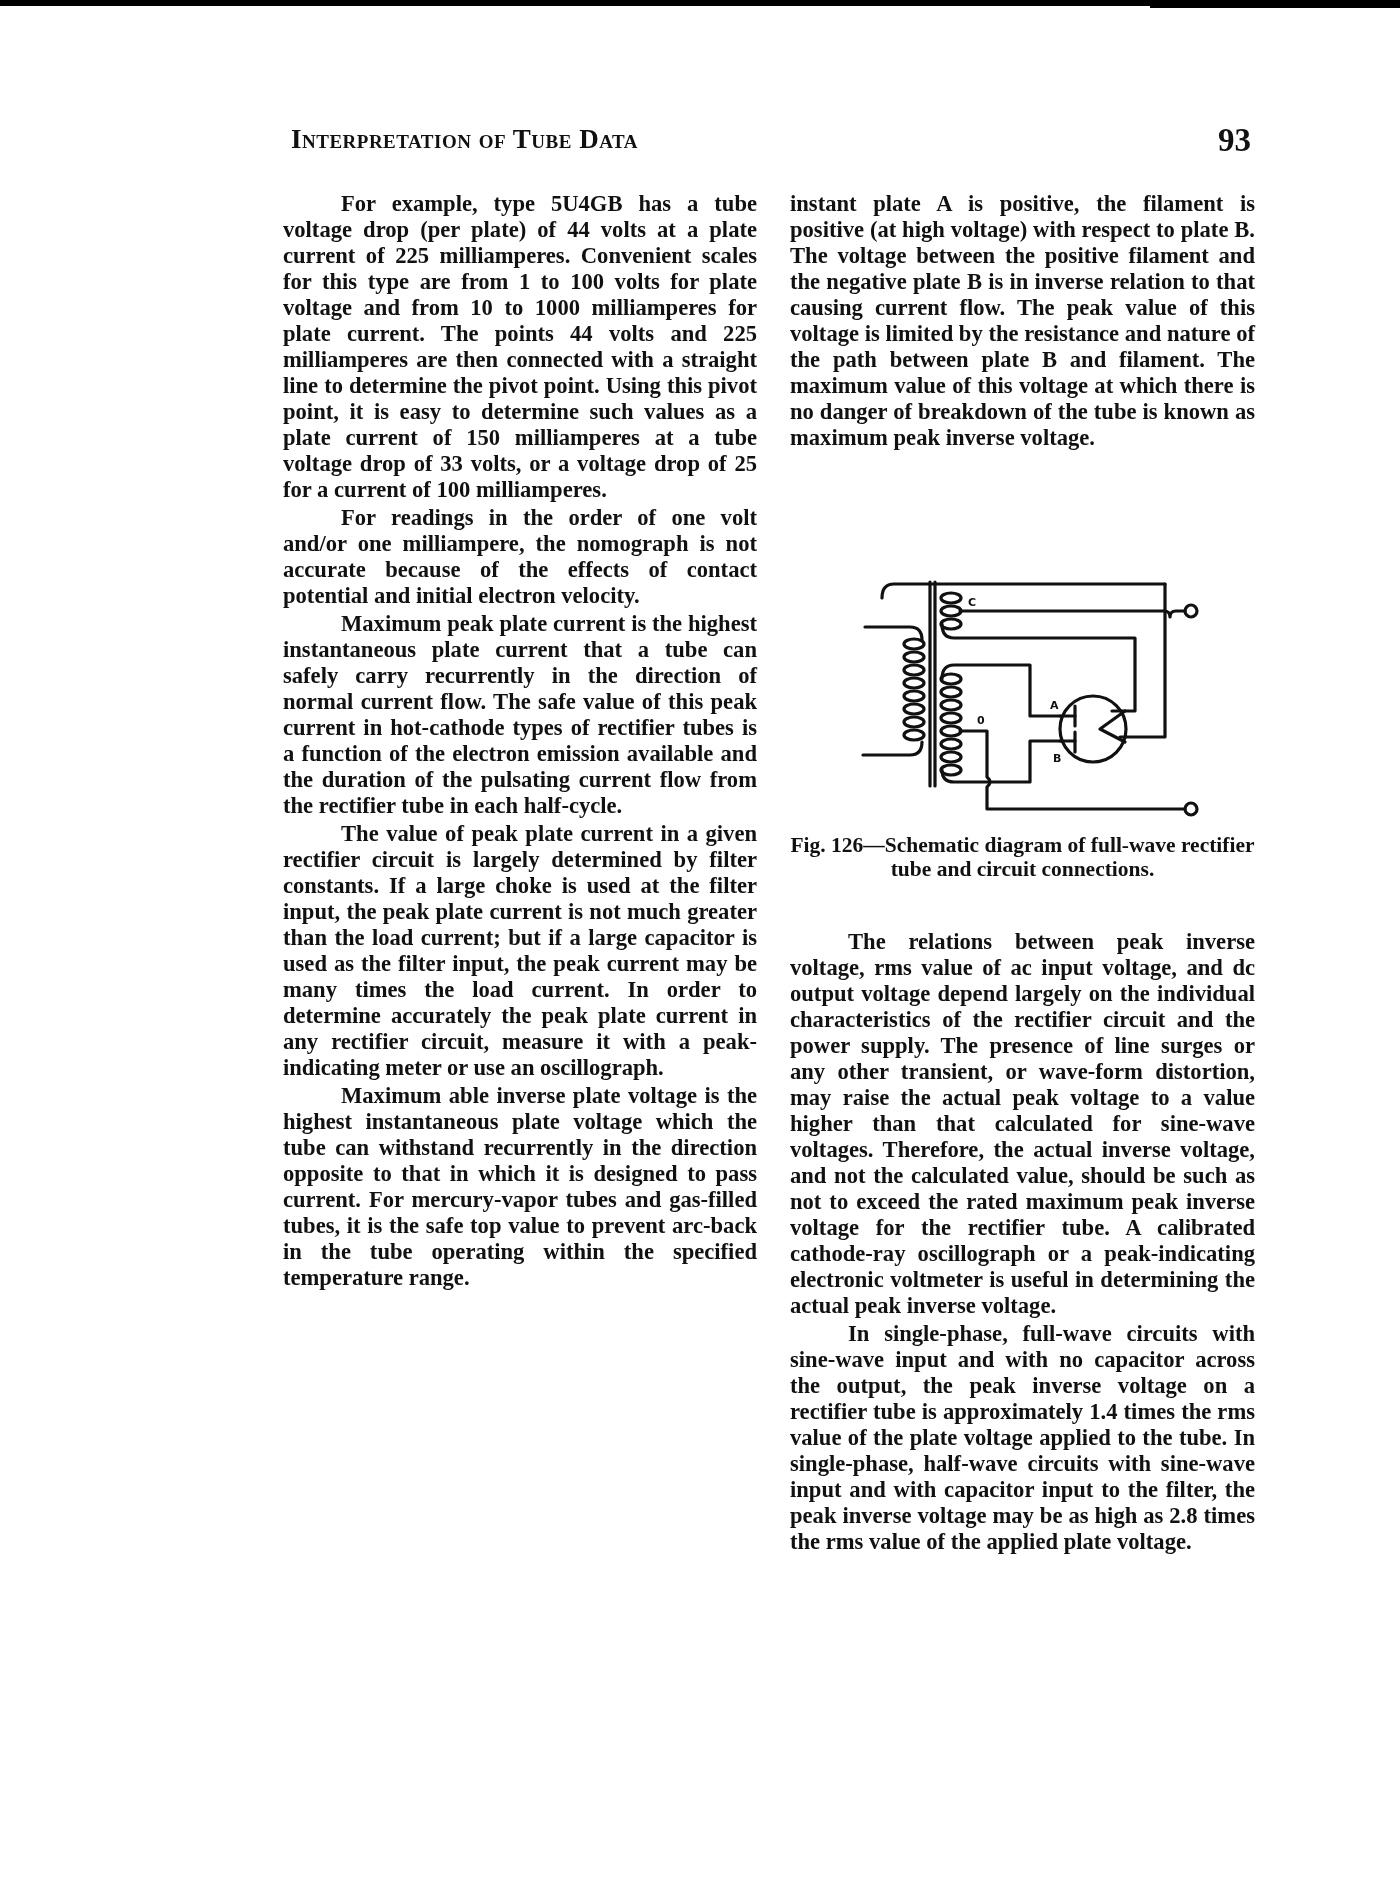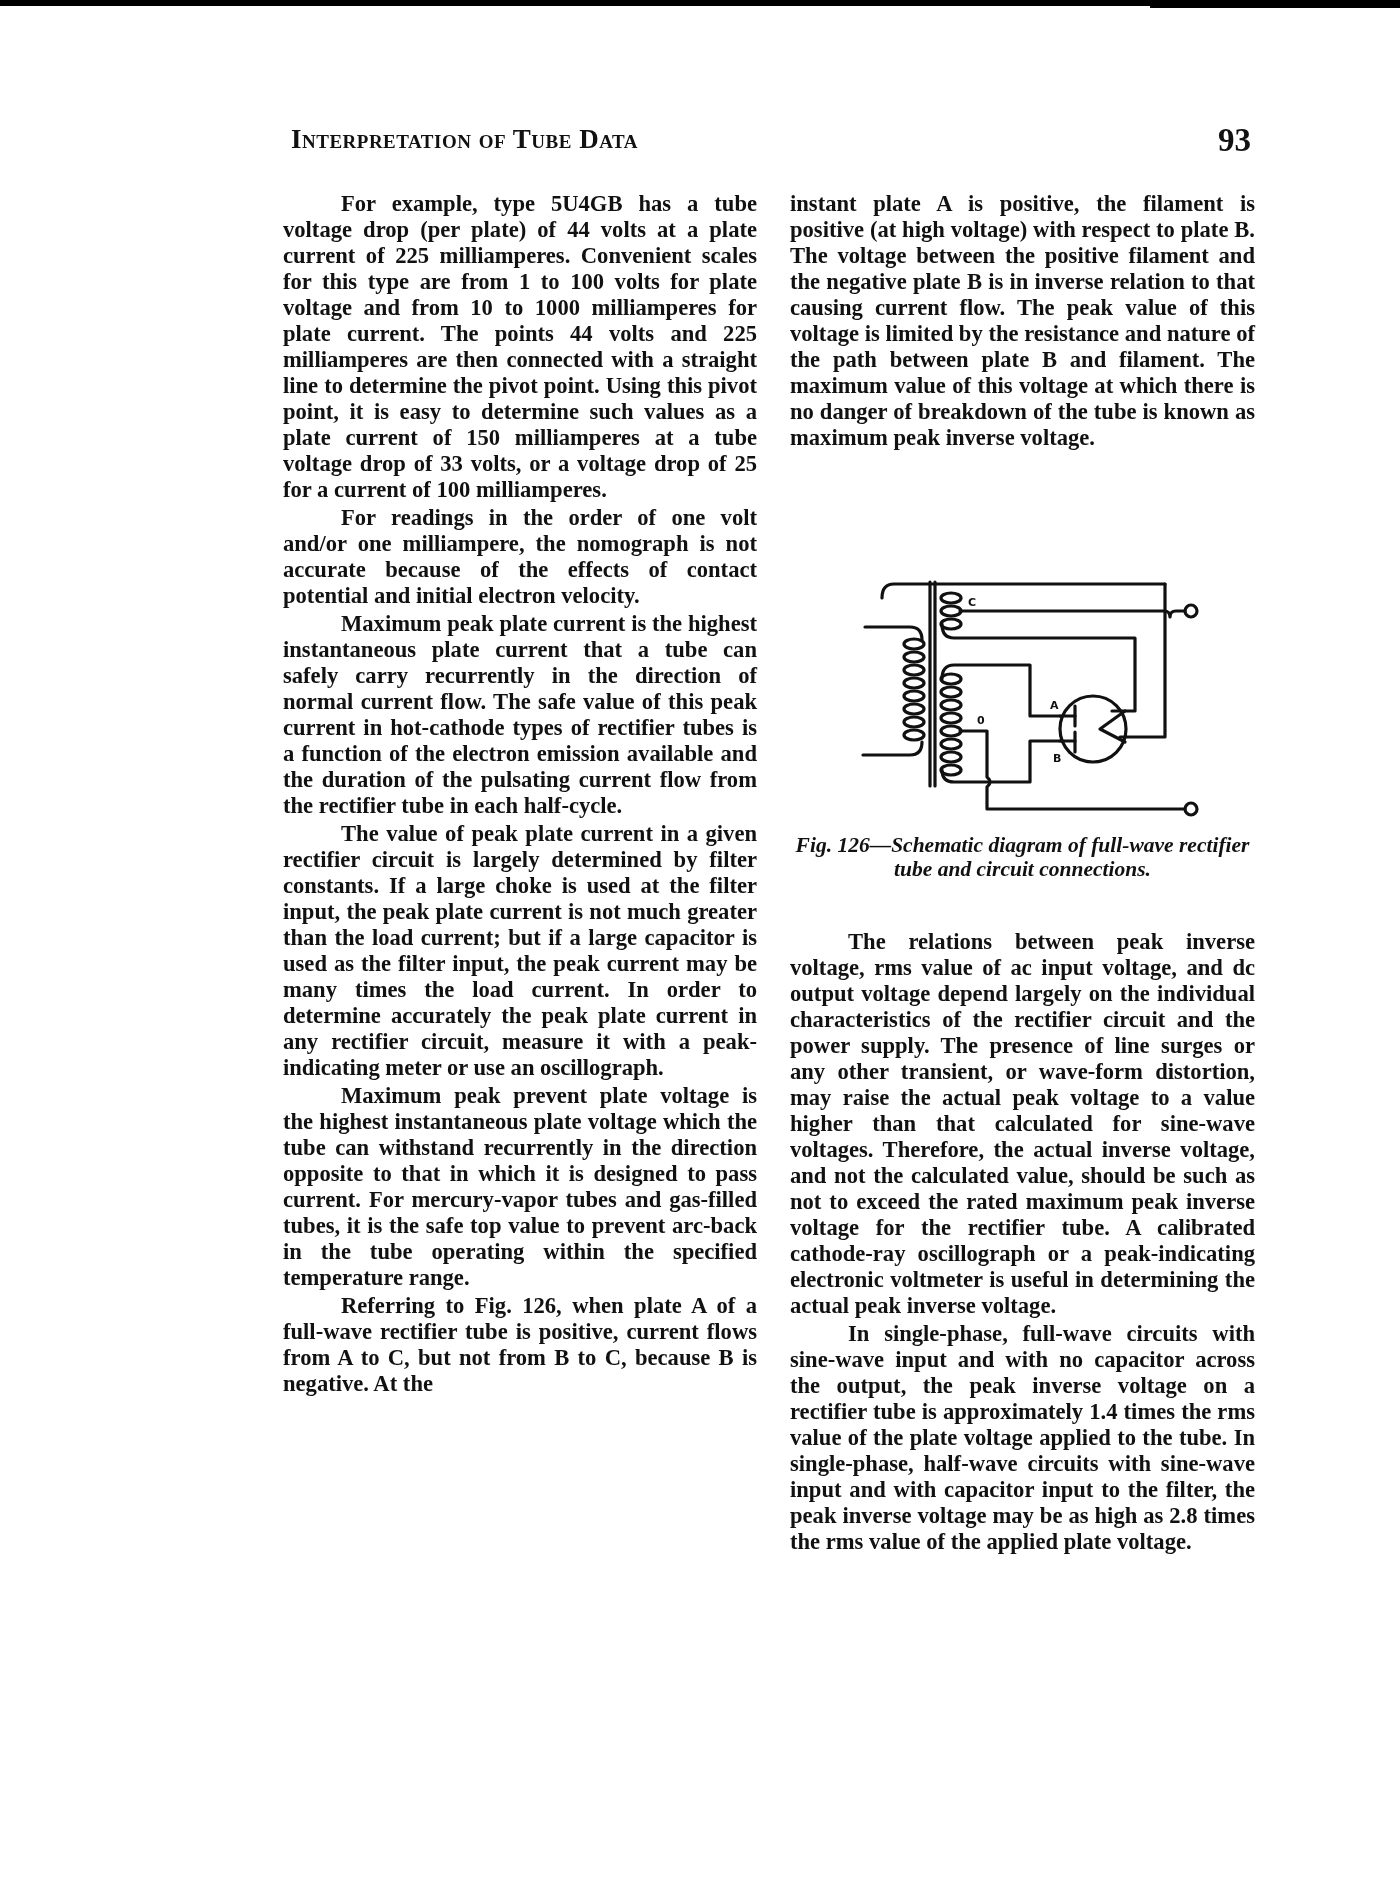--- a/index.html
+++ b/index.html
@@ -14,39 +14,38 @@
          text-align: justify; font-weight: bold; hyphens: manual; }
   .col-left { left: 283px; top: 191px; }
   .col-right-top { left: 790px; top: 191px; width: 465px; }
   .col-right-bottom { left: 790px; top: 929px; width: 465px; }
   .col p { margin: 0 0 2px 0; text-indent: 58px; }
   .col p.noindent { text-indent: 0; }
   .term { font-weight: 900; margin-top: 44px; }
   .figure { position: absolute; left: 850px; top: 574px; width: 360px; height: 250px; }
   .figure svg { width: 360px; height: 250px; }
   .caption { position: absolute; left: 790px; top: 833px; width: 465px; font-size: 21.5px; line-height: 24px;
-             font-style: italic; font-weight: bold; text-align: center; }
+             font-weight: bold; text-align: center; }
   .dl { font-family: "DejaVu Sans", sans-serif; font-size: 11px; font-weight: bold; fill: #111; }
 </style>
 </head>
 <body>
 
 <div class="topband"></div>
 <div class="topband-right"></div>
 
 <div class="running-head">Interpretation of Tube Data</div>
 <div class="page-num">93</div>
 
 <div class="col col-left">
   <p><span>For example, type 5U4GB has a tube voltage drop (per plate) of 44 volts at a plate current of 225 milliamperes. Convenient scales for this type are from 1 to 100 volts for plate voltage and from 10 to 1000 milliamperes for plate current. The points 44 volts and 225 milliamperes are then connected with a straight line to determine the pivot point. Using this pivot point, it is easy to determine such values as a plate current of 150 milliamperes at a tube voltage drop of 33 volts, or a voltage drop of 25 for a current of 100 mil­liamperes.</span></p>
   <p><span>For readings in the order of one volt and/or one milliampere, the nomo­graph is not accurate because of the effects of contact potential and initial electron velocity.</span></p>
   <p><span class="term">Maximum peak plate current</span><span> is the highest instantaneous plate current that a tube can safely carry recurrently in the direction of normal current flow. The safe value of this peak current in hot-cathode types of rectifier tubes is a function of the electron emission avail­able and the duration of the pulsating current flow from the rectifier tube in each half-cycle.</span></p>
   <p><span>The value of peak plate current in a given rectifier circuit is largely deter­mined by filter constants. If a large choke is used at the filter input, the peak plate current is not much greater than the load current; but if a large capacitor is used as the filter input, the peak current may be many times the load current. In order to determine accurately the peak plate current in any rectifier circuit, measure it with a peak-indicating meter or use an oscillograph.</span></p>
-  <p><span class="term">Maximum peak prevent plate volt­age</span><span> is the highest instantaneous plate voltage which the tube can withstand recurrently in the direction opposite to that in which it is designed to pass cur­rent. For mercury-vapor tubes and gas-filled tubes, it is the safe top value to prevent arc-back in the tube operating within the specified temperature range.</span></p>
-  <p><span>Referring to Fig. 126, when plate A of a full-wave rectifier tube is positive, current flows from A to C, but not from B to C, because B is negative. At the</span></p>
+  <p><span class="term">Maximum able inverse plate volt­age</span><span> is the highest instantaneous plate voltage which the tube can withstand recurrently in the direction opposite to that in which it is designed to pass cur­rent. For mercury-vapor tubes and gas-filled tubes, it is the safe top value to prevent arc-back in the tube operating within the specified temperature range.</span></p>
 </div>
 
 <div class="col col-right-top">
   <p class="noindent">instant plate A is positive, the filament is positive (at high voltage) with respect to plate B. The voltage between the positive filament and the negative plate B is in inverse relation to that causing current flow. The peak value of this voltage is limited by the resistance and nature of the path between plate B and filament. The maximum value of this voltage at which there is no danger of breakdown of the tube is known as maximum peak inverse voltage.</p>
 </div>
 
 <div class="figure">
   <svg viewBox="0 0 360 250">
     <g fill="none" stroke="#111" stroke-width="3.2" stroke-linecap="round" stroke-linejoin="round">
 

